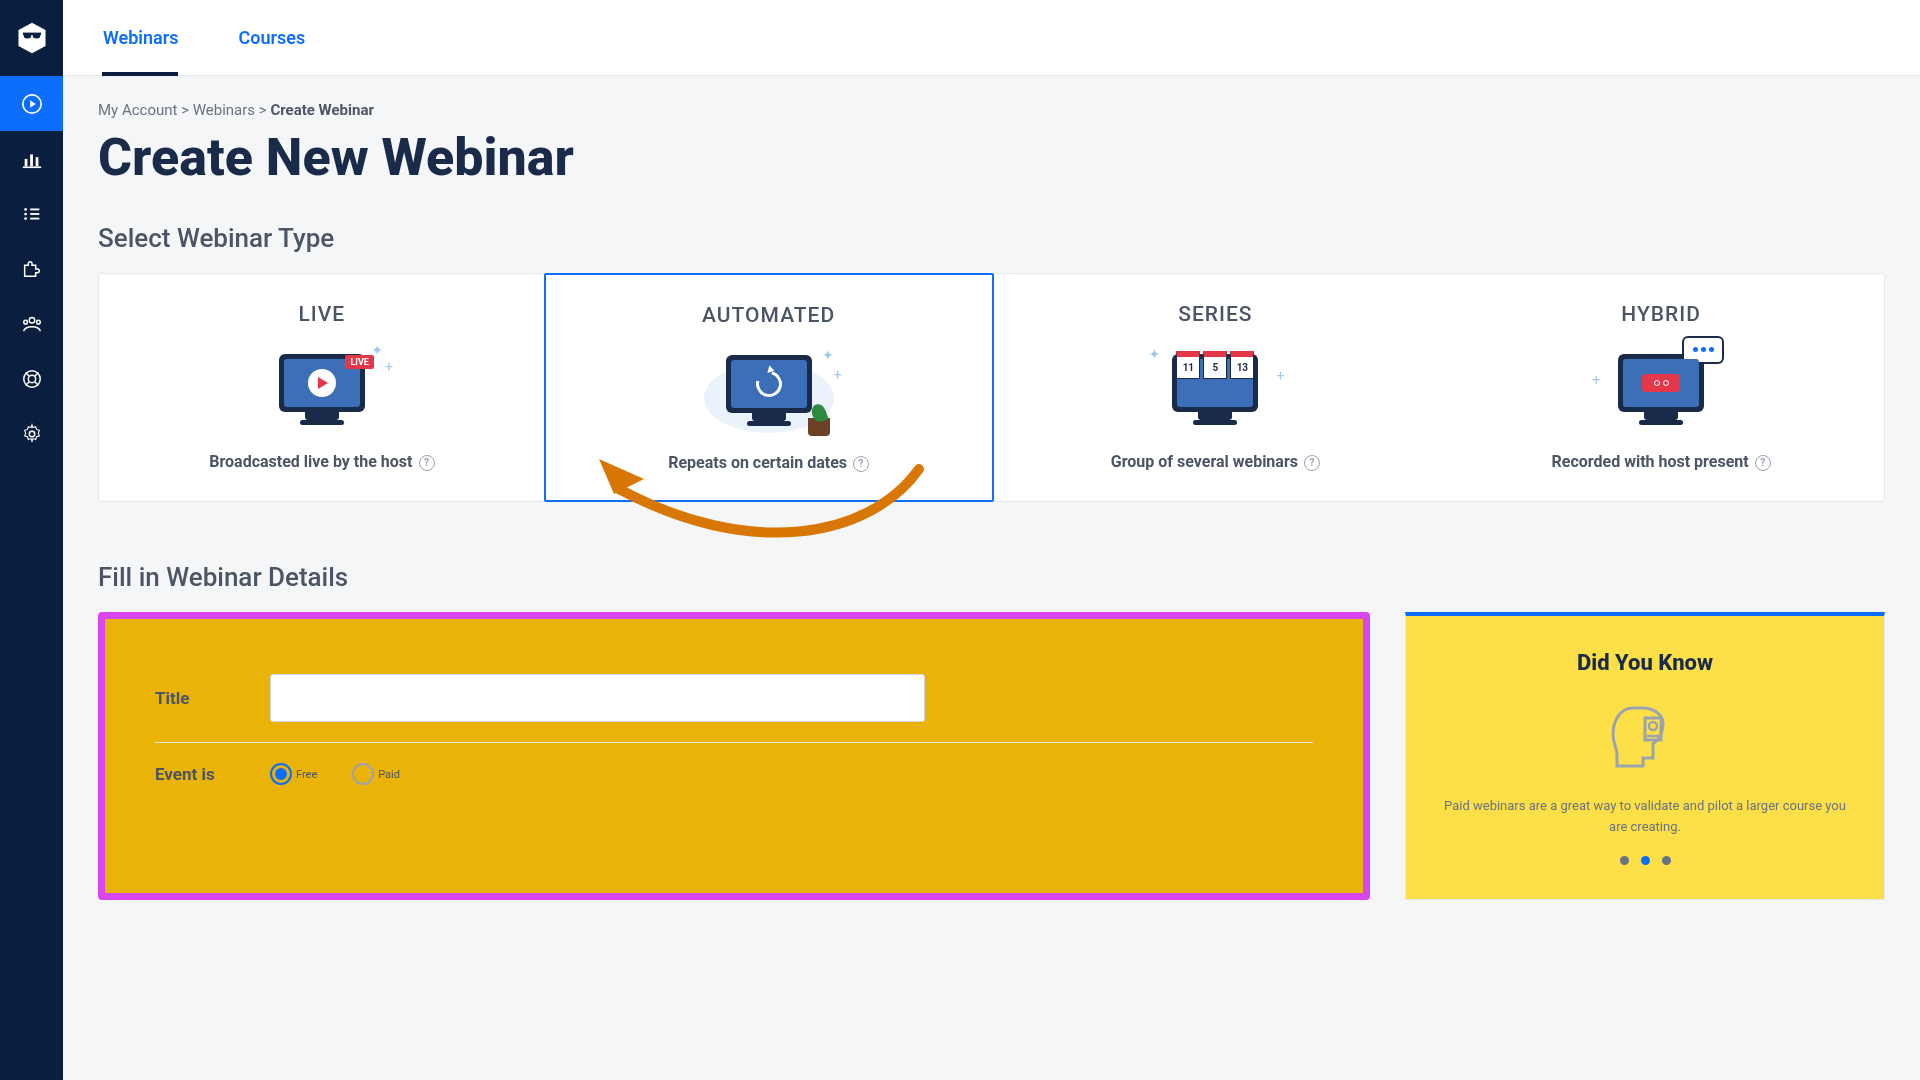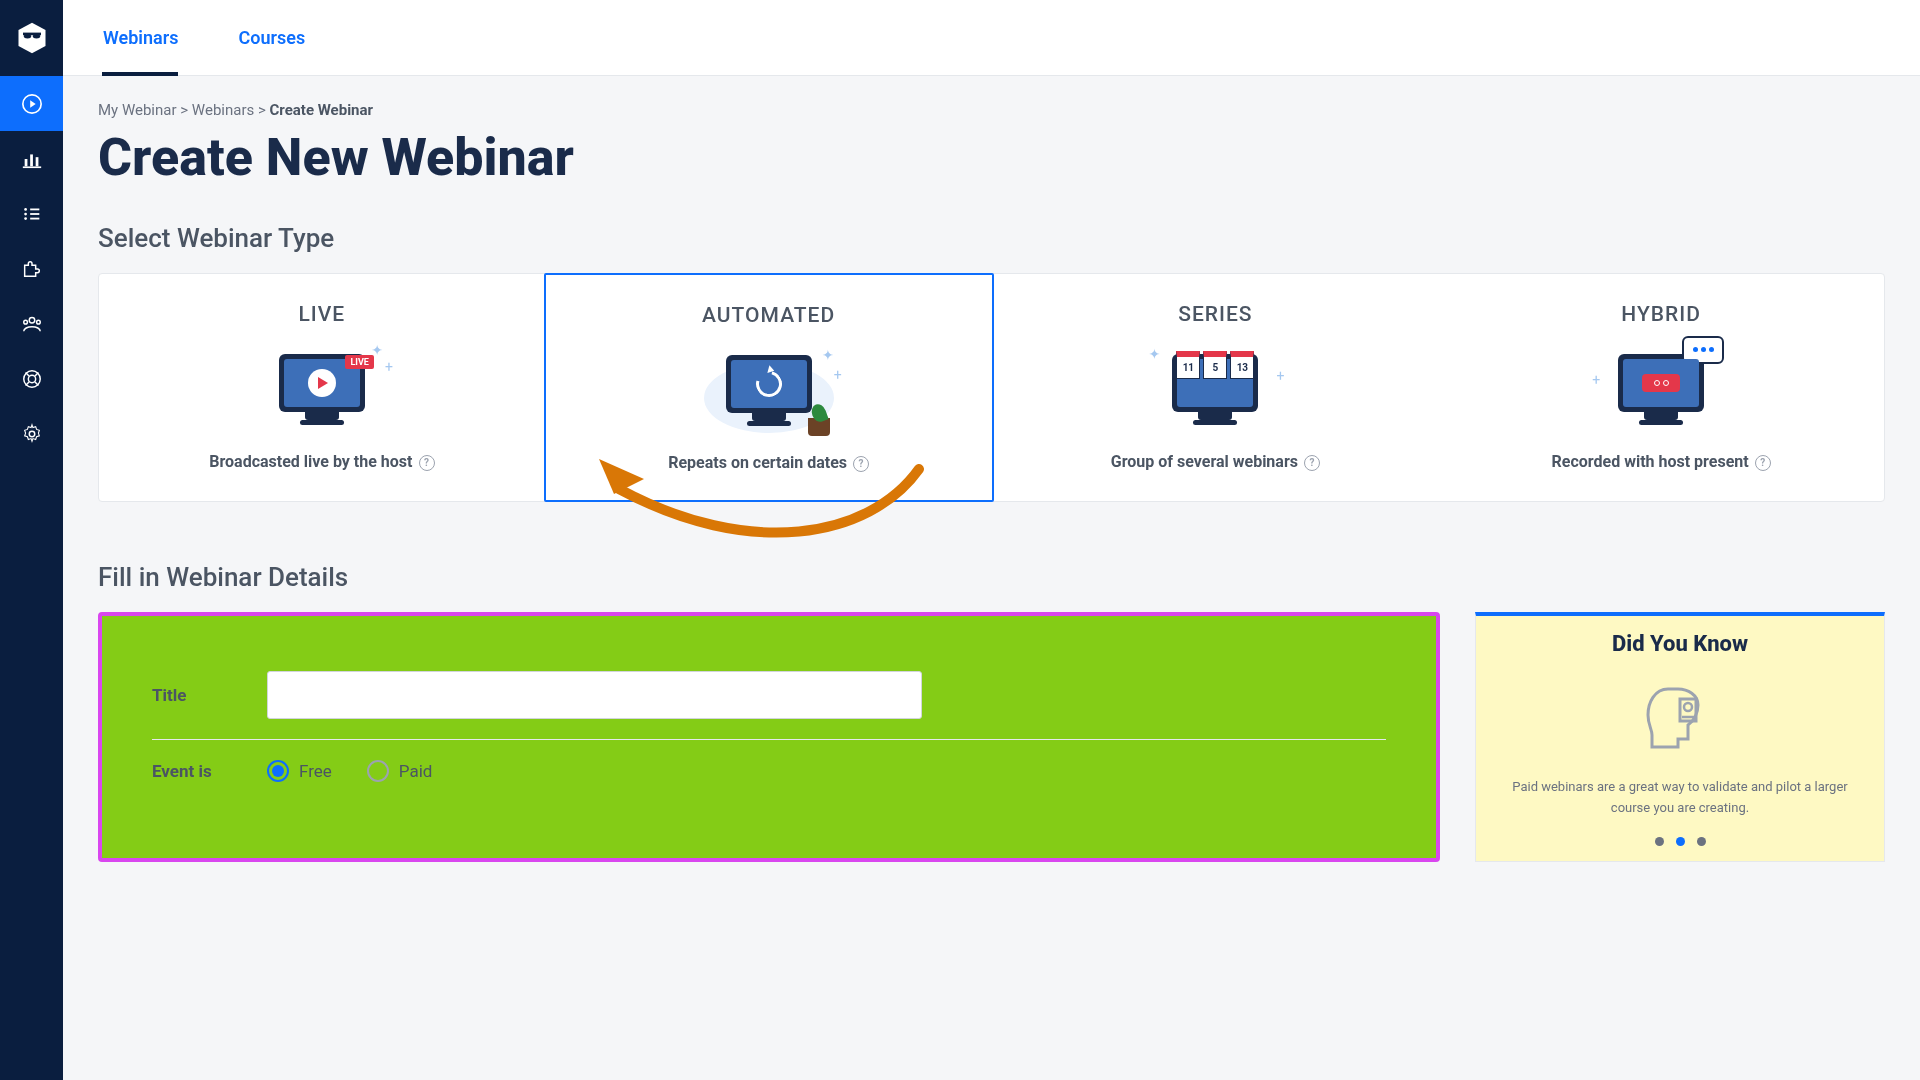--- a/index.html
+++ b/index.html
@@ -23,31 +23,31 @@
 .page-title { font-size: 52px; font-weight: 800; color: #1a2b4a; margin-bottom: 35px; }
 .section-title { font-size: 26px; font-weight: 500; color: #4b5563; margin-bottom: 20px; }
 .type-cards { display: flex; gap: 0; border: 1px solid #e5e8ec; border-radius: 4px; background: #fff; margin-bottom: 60px; }
 .type-card { flex: 1; padding: 28px 15px 28px; text-align: center; cursor: pointer; position: relative; }
 .type-card.selected { border: 2px solid #0d6efd; border-radius: 2px; margin: -1px; z-index: 1; background: #fff; }
 .type-card-title { font-size: 21px; font-weight: 500; color: #4b5563; letter-spacing: 1px; margin-bottom: 18px; }
 .type-card-illus { height: 90px; display: flex; align-items: center; justify-content: center; margin-bottom: 18px; }
 .type-card-desc { font-size: 16px; font-weight: 700; color: #4b5563; }
 .help-icon { display: inline-flex; width: 16px; height: 16px; border: 1.5px solid #9ca3af; border-radius: 50%; align-items: center; justify-content: center; font-size: 10px; color: #9ca3af; margin-left: 6px; vertical-align: middle; }
 .details-row { display: flex; gap: 35px; }
-.details-form { flex: 1; background: #84cc16; border: 4px solid #d946ef; border-radius: 4px; padding: 35px 50px; }
+.details-form { flex: 1; background: #eab308; border: 7px solid #d946ef; border-radius: 4px; padding: 35px 50px; }
 .form-row { display: flex; align-items: center; padding: 20px 0; border-bottom: 1px solid #e5e8ec; }
 .form-row:last-child { border-bottom: none; }
 .form-label { width: 115px; font-size: 17px; font-weight: 700; color: #4b5563; }
 .form-input { flex: 1; height: 48px; border: 1px solid #d1d5db; border-radius: 3px; padding: 0 12px; font-size: 15px; max-width: 655px; }
 .radio-group { display: flex; gap: 35px; }
-.radio-opt { display: flex; align-items: center; gap: 10px; cursor: pointer; font-size: 17px; color: #4b5563; }
+.radio-opt { display: flex; align-items: center; gap: 4px; cursor: pointer; font-size: 11px; color: #4b5563; }
 .radio-circle { width: 22px; height: 22px; border: 2px solid #9ca3af; border-radius: 50%; display: flex; align-items: center; justify-content: center; }
 .radio-opt.selected .radio-circle { border-color: #0d6efd; }
 .radio-opt.selected .radio-circle::after { content: ""; width: 12px; height: 12px; background: #0d6efd; border-radius: 50%; }
-.tip-box { width: 410px; background: #fef9c3; border: 1px solid #e5e8ec; border-top: 4px solid #0d6efd; padding: 15px 20px; text-align: center; }
+.tip-box { width: 480px; background: #fde047; border: 1px solid #e5e8ec; border-top: 4px solid #0d6efd; padding: 34px 20px; text-align: center; }
 .tip-title { font-size: 22px; font-weight: 800; color: #1a2b4a; margin-bottom: 18px; }
 .tip-illus { height: 85px; display: flex; align-items: center; justify-content: center; margin-bottom: 18px; }
 .tip-text { font-size: 13px; color: #6b7280; line-height: 1.6; margin-bottom: 18px; padding: 0 10px; }
 .tip-dots { display: flex; gap: 12px; justify-content: center; }
 .tip-dot { width: 9px; height: 9px; border-radius: 50%; background: #6b7280; cursor: pointer; }
 .tip-dot.active { background: #0d6efd; }
 .annotation-arrow { position: absolute; pointer-events: none; z-index: 5; }
 
 .monitor { position: relative; }
 .monitor-body { width: 86px; height: 58px; background: #1a2b4a; border-radius: 6px; padding: 5px; }
@@ -141,21 +141,21 @@
   </div>
 
   <div class="main">
     <div class="topbar">
       <div class="tab active">Webinars</div>
       <div class="tab">Courses</div>
     </div>
 
     <div class="content">
       <div class="breadcrumb">
-        <span>My Webinar</span><span> &gt; </span><span>Webinars</span><span> &gt; </span><span class="current">Create Webinar</span>
+        <span>My Account</span><span> &gt; </span><span>Webinars</span><span> &gt; </span><span class="current">Create Webinar</span>
       </div>
       <h1 class="page-title">Create New Webinar</h1>
 
       <h2 class="section-title">Select Webinar Type</h2>
 
       <div class="type-cards" style="position:relative;">
         <div class="type-card">
           <div class="type-card-title">LIVE</div>
           <div class="type-card-illus">
             <div class="monitor" style="position:relative;">

